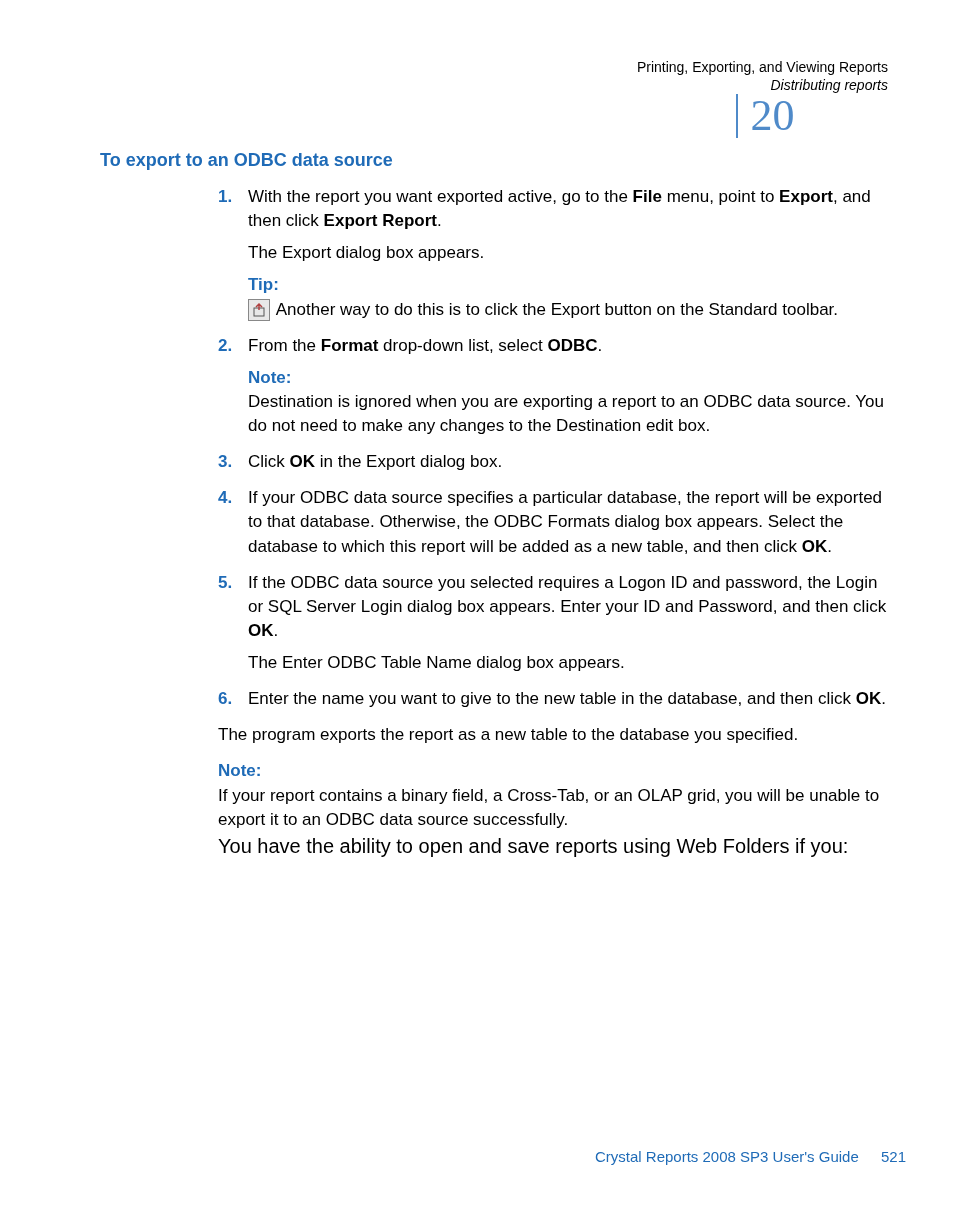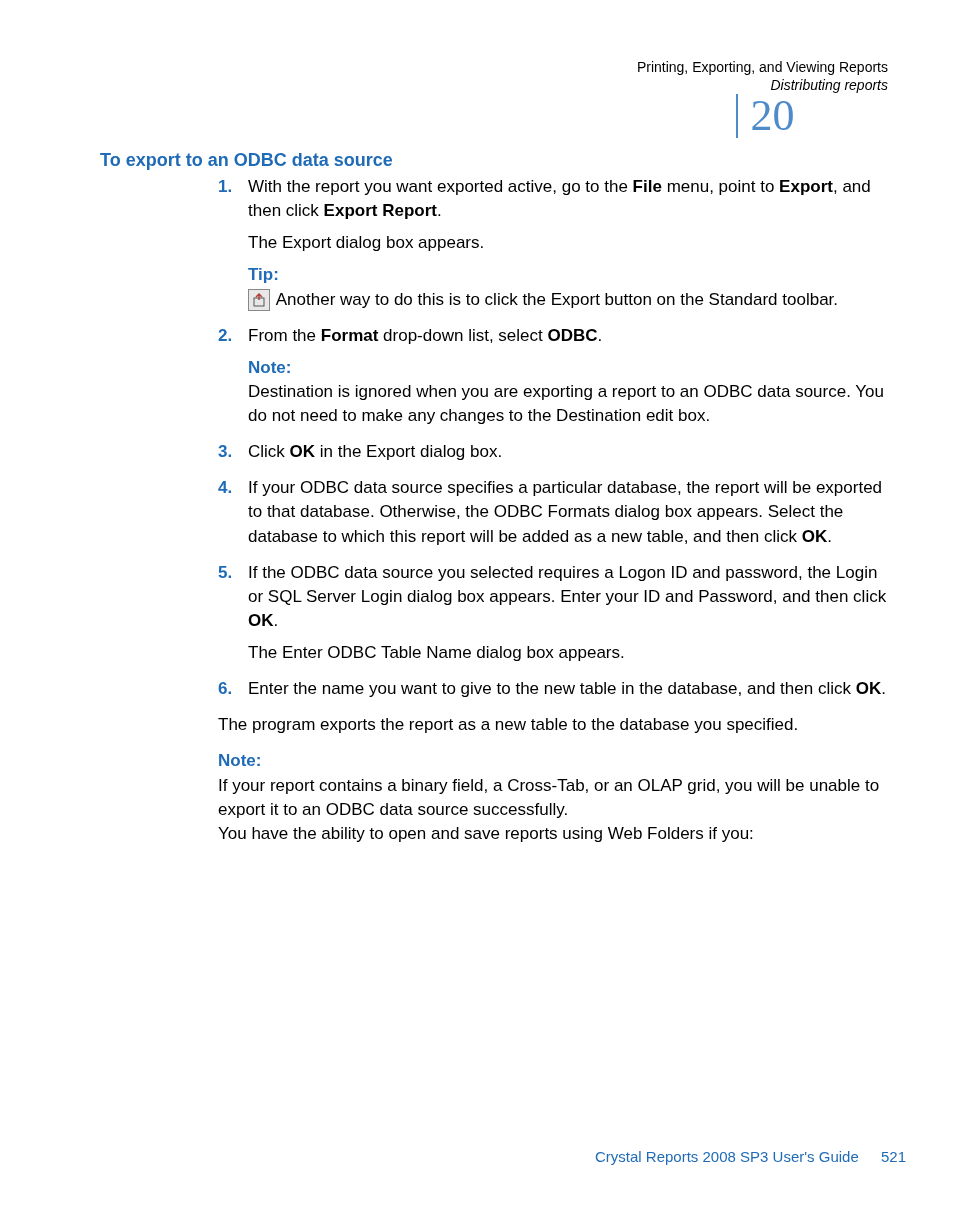--- a/index.html
+++ b/index.html
@@ -41,21 +41,21 @@
   .content {
     position: absolute;
     top: 150px;
     left: 100px;
     right: 60px;
   }
   .h3-blue {
     color: #1f6bb7;
     font-size: 18px;
     font-weight: bold;
-    margin-bottom: 4px;
+    margin-bottom: 14px;
   }
   .steps {
     margin-left: 118px;
   }
   .step {
     display: flex;
     margin-bottom: 12px;
     font-size: 17px;
     line-height: 1.42;
   }
@@ -98,21 +98,21 @@
   .h2-serif {
     font-family: "Book Antiqua", Palatino, serif;
     color: #1f6bb7;
     font-size: 30px;
     font-weight: bold;
     margin-top: 44px;
     margin-bottom: 28px;
   }
   .body-indent {
     margin-left: 118px;
-    font-size: 17px;
+    font-size: 20px;
     line-height: 1.42;
   }
   .footer {
     position: absolute;
     bottom: 62px;
     right: 48px;
     font-size: 15px;
     color: #1f6bb7;
   }
   .footer .pg { margin-left: 18px; }

